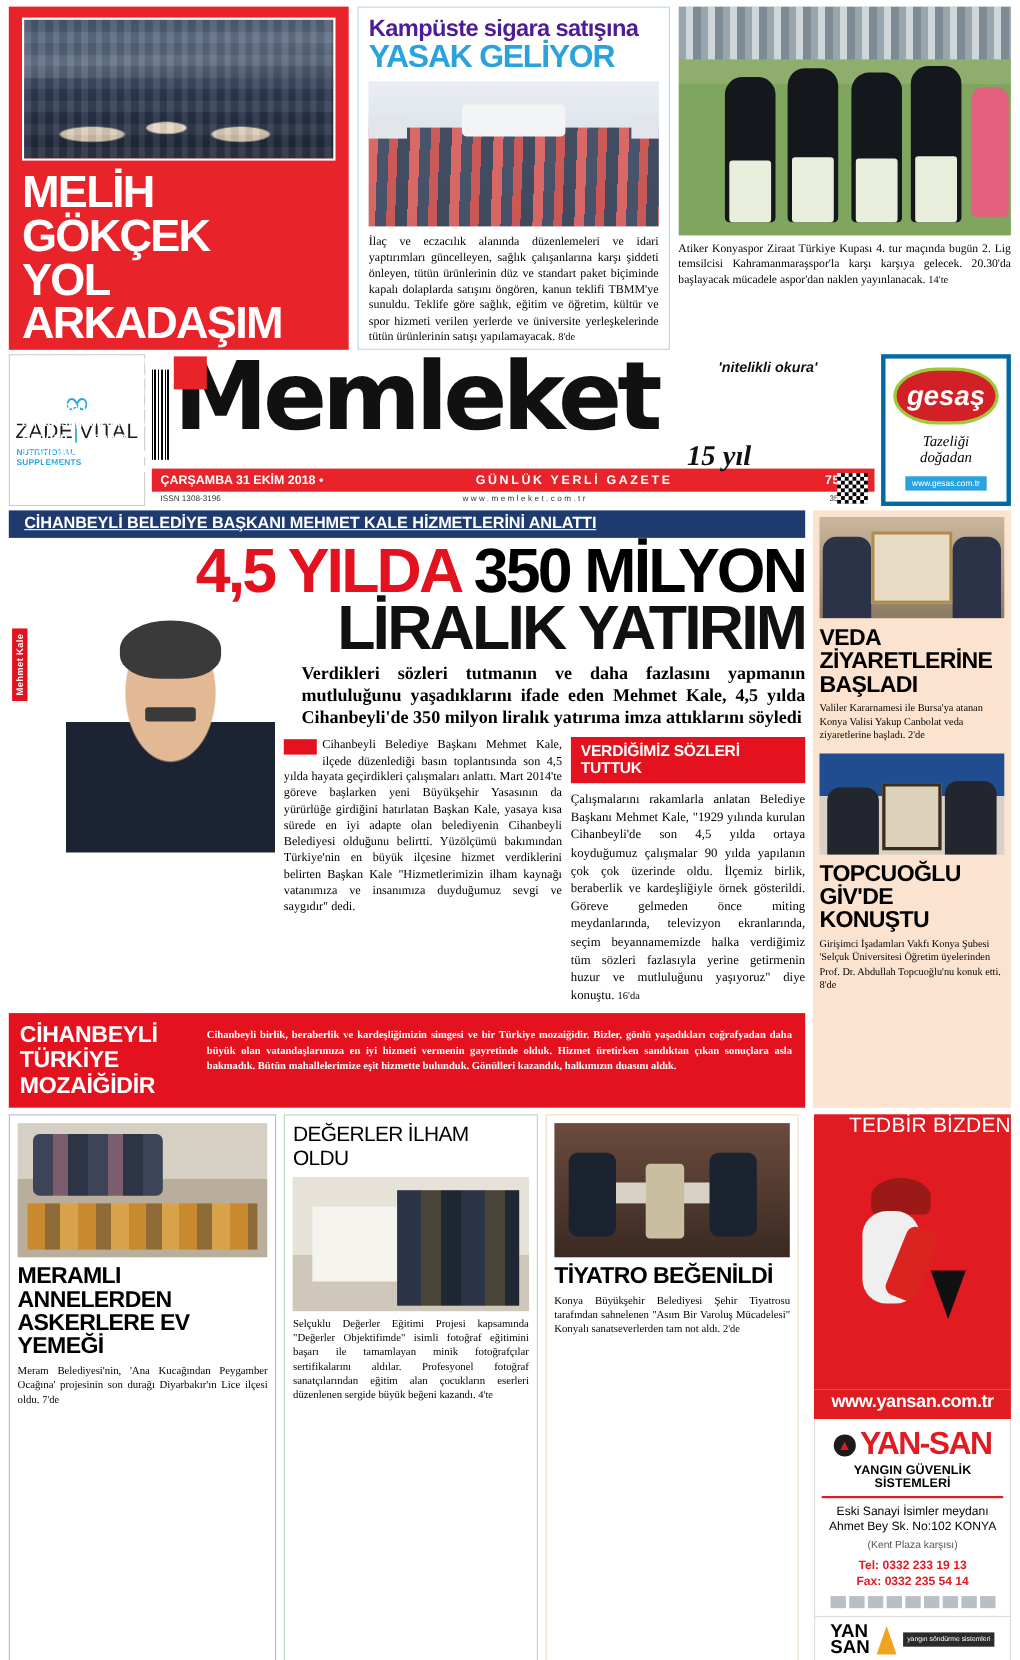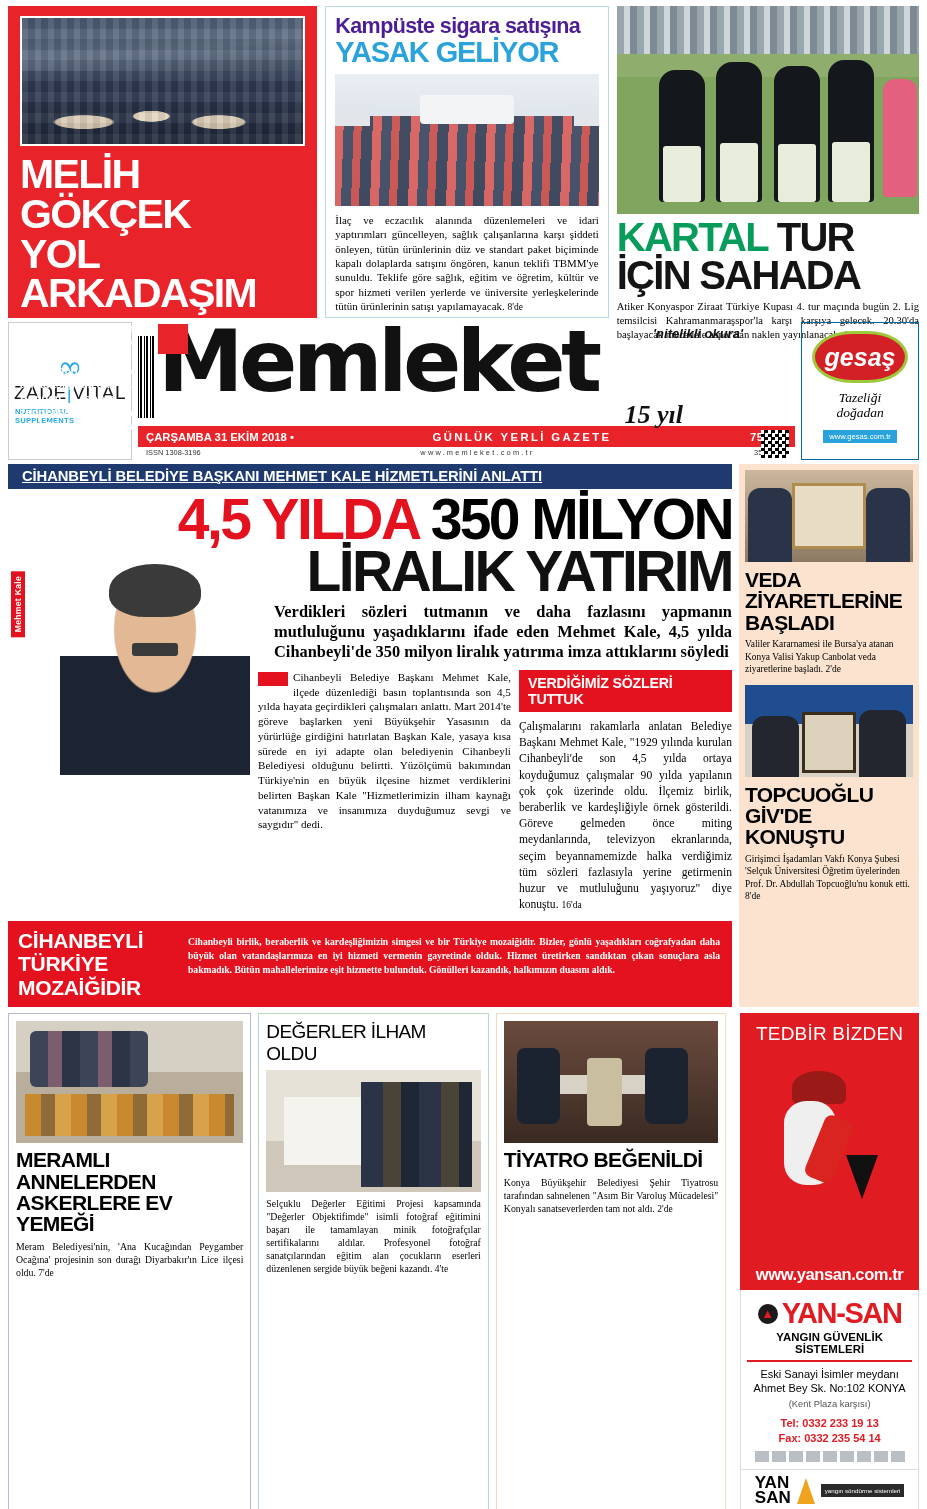--- a/index.html
+++ b/index.html
@@ -113,21 +113,21 @@
   .mast-bar { display: flex; background: #e8232a; color: #fff; height: 21px; align-items: center;
               padding: 0 8px; font-size: 11.3px; font-weight: 700; }
   .mast-bar .date { white-space: nowrap; }
   .mast-bar .mid { flex: 1; text-align: center; letter-spacing: 2.4px; }
   .mast-bar .price { white-space: nowrap; letter-spacing:.4px;}
   .mast-sub { display: flex; font-size: 7.4px; color: #333; padding: 1px 8px 0 8px; }
   .mast-sub .mid2 { flex: 1; text-align: center; letter-spacing: 2.2px; }
   .qr { position:absolute; right: 6px; bottom: 2px; width: 28px; height: 28px;
         background: repeating-conic-gradient(#000 0 25%, #fff 0 50%) 0 0/7px 7px; }
 
-  .ad-gesas { width: 118px; border: 1px solid #0369a1; display:flex; flex-direction:column;
+  .ad-gesas { width: 118px; border: 4px solid #0369a1; display:flex; flex-direction:column;
               align-items:center; padding-top:8px;}
   .gesas-blob { width: 96px; height: 52px; background: #d32027; border-radius: 50%/60%;
                 border: 3px solid #9dc93a; display:flex; align-items:center; justify-content:center;
                 color:#fff; font-size:25px; font-style:italic; font-weight:700; }
   .gesas-sl { font-size: 13.5px; font-style: italic; font-family:"Liberation Serif",serif;
               text-align:center; margin-top:8px; line-height:1.1;}
   .gesas-url { background:#2aa3dd; color:#fff; font-size:7.6px; padding:2px 6px; margin-top:9px; }
 
   
   .mainwrap { display:flex; padding: 4px 8px 0 8px; gap: 7px; }
@@ -203,21 +203,21 @@
   .ph-c::after{content:"";position:absolute;left:6%;top:22%;width:20%;height:62%;background:#1b2230;border-radius:8px;
     box-shadow: 128px 0 0 0 #1b2230, 66px 6px 0 -4px #c9bfa0;}
   .c-head { font-size: 21px; font-weight: 900; line-height:1.02; margin-top:6px; letter-spacing:-.6px;}
   .c-head-top { font-size: 19px; font-weight: 400; letter-spacing:-.6px; margin-bottom:5px;}
   .c-body { font-size: 9.8px; line-height: 1.33; margin-top: 5px; font-family:"Liberation Serif", serif;
             text-align: justify; }
 
   
   .tedbir { width: 180px; margin-left: 7px; }
   .ted-top { background:#e01b22; height: 250px; position:relative; }
-  .ted-title { color:#fff; font-size: 19px; text-align:center; padding-top: 10px; letter-spacing:.2px;}
+  .ted-title { color:#fff; font-size: 19px; text-align:right; padding-top: 0; letter-spacing:.2px;}
   .ted-fig { position:absolute; left:22%; top:58px; width: 56%; height: 150px; }
   .ted-helmet{position:absolute;left:12%;top:0;width:54%;height:22%;background:#9b1a18;border-radius:50% 50% 6px 6px;}
   .ted-body{position:absolute;left:4%;top:20%;width:52%;height:56%;background:#efefef;border-radius:22px;}
   .ted-ext{position:absolute;left:34%;top:30%;width:30%;height:44%;background:#d9241f;border-radius:8px;transform:rotate(22deg);}
   .ted-cone{position:absolute;right:2%;top:56%;width:0;height:0;border-left:16px solid transparent;
             border-right:16px solid transparent;border-top:44px solid #111;}
   .ted-url { background:#e01b22; color:#fff; font-size:16.5px; font-weight:700; text-align:center;
              letter-spacing:-.4px; padding: 2px 0 6px 0; }
   .ted-card { border:1px solid #ddd; border-top:none; padding: 7px 6px; text-align:center; }
   .yansan-row { display:flex; align-items:center; justify-content:center; gap:4px;}
@@ -275,25 +275,20 @@
             <i></i>
           </div>
         <div class="pl p3">
             <i></i>
           </div>
         <div class="pl p4">
             <i></i>
           </div>
         <div class="ref"></div>
       </div>
-      <div class="sport-head">
-        <div><span class="g">KARTAL</span>
-             <span class="b">TUR</span></div>
-        <div class="b">İÇİN SAHADA</div>
-      </div>
       <div class="sport-body">
         <span>Atiker Konyaspor Ziraat Türkiye Kupası 4. tur maçında bugün 2. Lig temsilcisi Kahramanmaraşspor'la karşı karşıya gelecek. 20.30'da başlayacak mücadele aspor'dan naklen yayınlanacak.</span>
         <span class="pg">14'te</span>
       </div>
     </div>
   </div>
 
   <div class="masthead">
 
     <div class="ad-zade">

